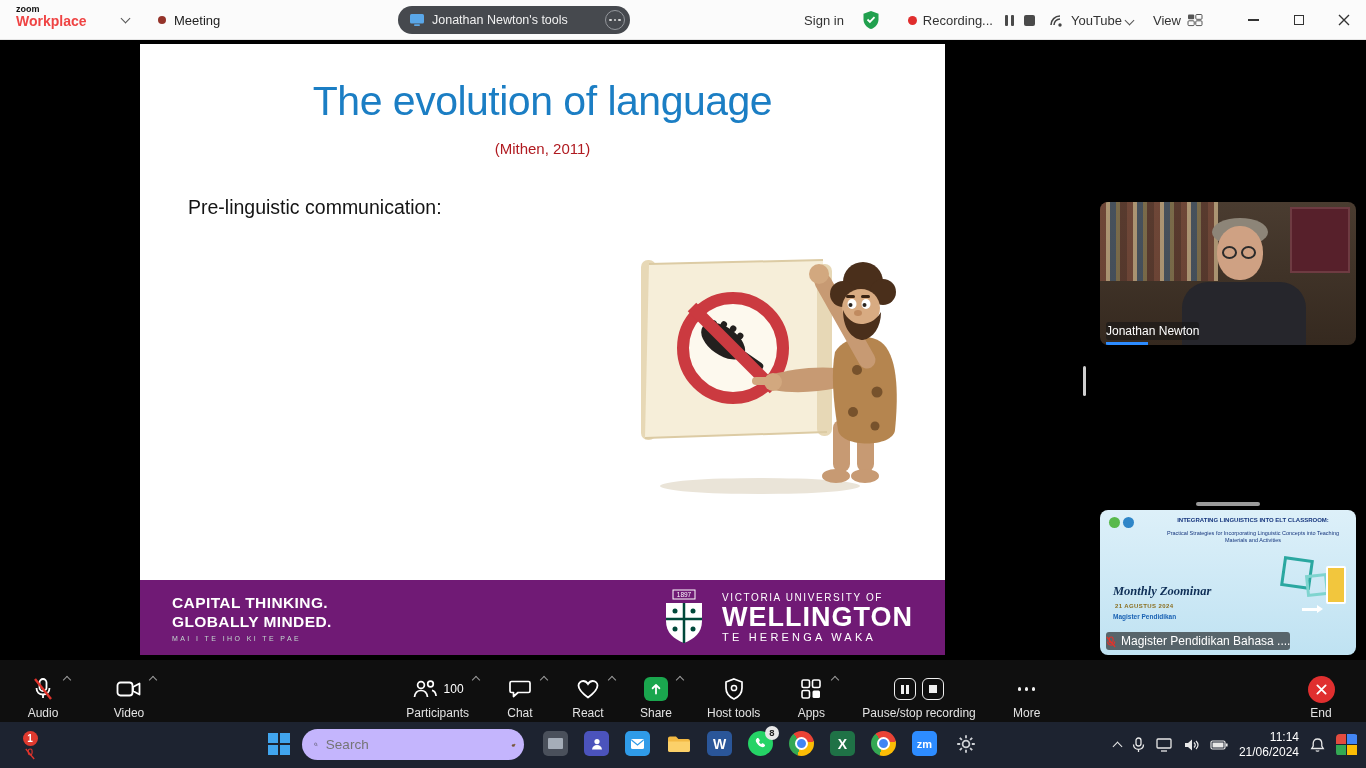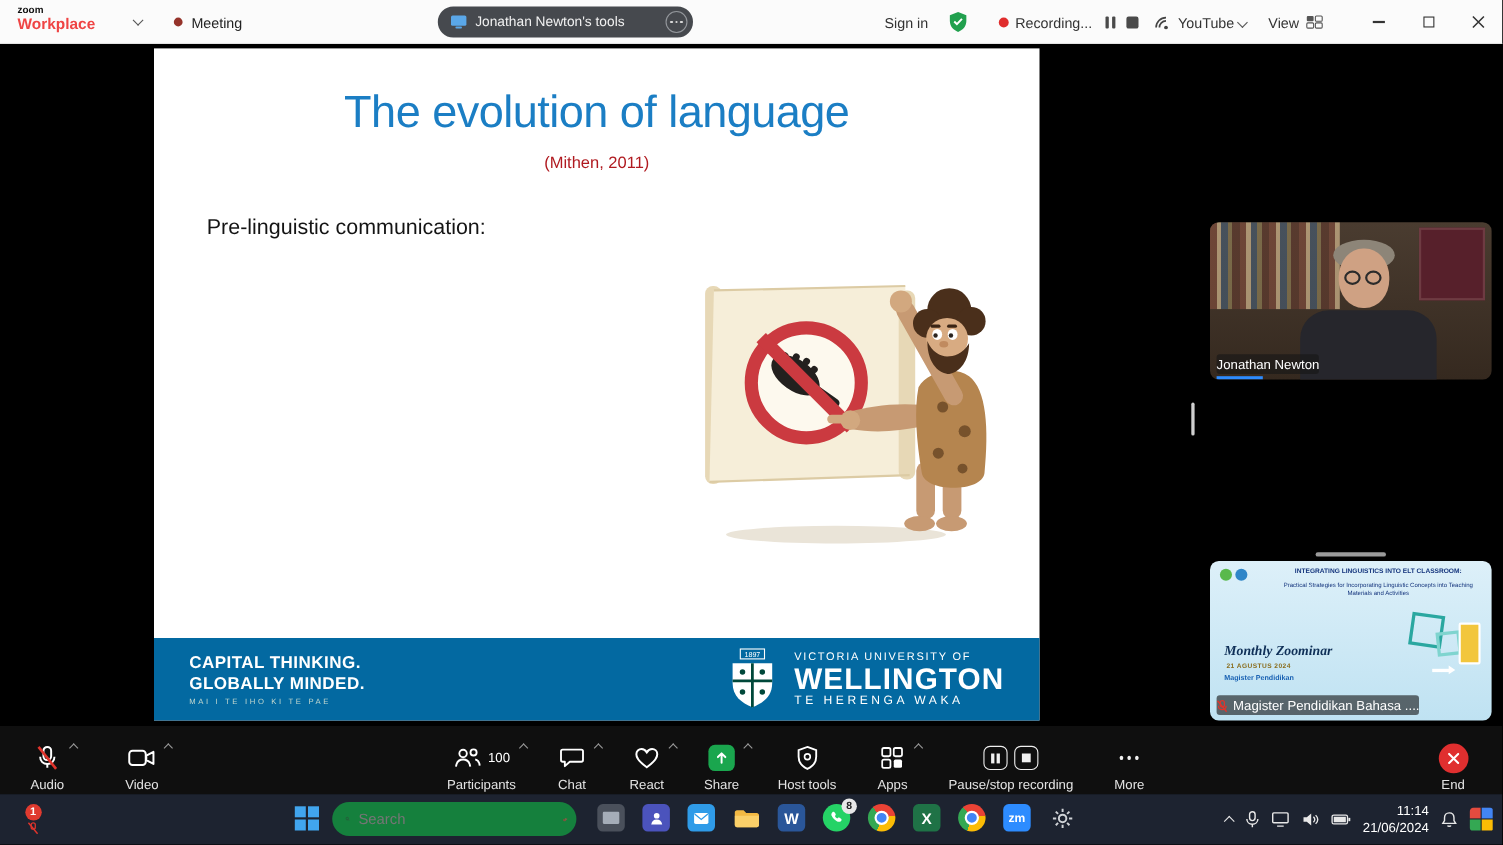--- a/index.html
+++ b/index.html
@@ -33,21 +33,21 @@
 
   
   .stage { position:absolute; left:0; top:40px; width:1366px; height:620px; background:#000; }
 
   
   .slide { position:absolute; left:140px; top:4px; width:805px; height:611px; background:#fff; }
   .slide-title { position:absolute; left:0; right:0; top:34px; text-align:center; font-size:41px; font-weight:500; color:#1b7ec4; letter-spacing:-0.5px; }
   .slide-subtitle { position:absolute; left:0; right:0; top:96px; text-align:center; font-size:15px; color:#b01a20; }
   .slide-body { position:absolute; left:48px; top:152px; font-size:19.5px; color:#141414; }
   .slide-art { position:absolute; left:465px; top:176px; width:310px; height:280px; }
-  .slide-footer { position:absolute; left:0; right:0; bottom:0; height:75px; background:#0369a1; display:flex; align-items:center; justify-content:space-between; padding:0 32px; }
+  .slide-footer { position:absolute; left:0; right:0; bottom:0; height:75px; background:#701a75; display:flex; align-items:center; justify-content:space-between; padding:0 32px; }
   .cap-block { color:#fff; }
   .cap-block .c1 { font-size:15.5px; font-weight:bold; letter-spacing:.4px; line-height:1.25; }
   .cap-block .c3 { font-size:7px; letter-spacing:2.4px; margin-top:4px; color:#c3d8cf; }
   .uni-block { display:flex; align-items:center; gap:14px; color:#fff; }
   .uni-text .u1 { font-size:10px; letter-spacing:1.6px; }
   .uni-text .u2 { font-size:27px; font-weight:bold; letter-spacing:1px; line-height:1.05;text-align:right; }
   .uni-text .u3 { font-size:11px; letter-spacing:3.2px; }
 
   
   .vtile { position:absolute; border-radius:8px; overflow:hidden; background:#222; }
@@ -96,21 +96,21 @@
   .more-dots { display:flex; gap:3.5px; }
   .more-dots i { width:3.5px; height:3.5px; border-radius:50%; background:#f0f0f0; }
   .end-circle { width:27px; height:27px; border-radius:50%; background:#e02f2f; display:flex; align-items:center; justify-content:center; }
 
   
   .taskbar { position:absolute; left:0; top:722px; width:1366px; height:46px; background:#1d2330; }
   .tk-notif { position:absolute; left:20px; top:6px; width:20px; text-align:center; }
   .tk-badge { display:inline-block; min-width:15px; height:15px; border-radius:8px; background:#e03a2f; color:#fff; font-size:10px; font-weight:bold; line-height:15px; }
   .tk-start { position:absolute; left:268px; top:11px; width:24px; height:24px; display:grid; grid-template-columns:10px 10px; grid-template-rows:10px 10px; gap:2px; }
   .tk-start i { background:#41a5ee; }
-  .tk-search { position:absolute; left:302px; top:7px; width:222px; height:31px; background:#15803d; border-radius:16px; display:flex; align-items:center; padding:0 8px 0 12px; gap:8px; }
+  .tk-search { position:absolute; left:302px; top:7px; width:222px; height:31px; background:#c4b5fd; border-radius:16px; display:flex; align-items:center; padding:0 8px 0 12px; gap:8px; }
   .tk-search input { flex:1; border:none; outline:none; background:transparent; font-size:13.5px; color:#222; font-family:"Liberation Sans",sans-serif; }
   .tk-apps { position:absolute; left:542px; top:8px; display:flex; gap:14px; align-items:center; }
   .app { position:relative; width:27px; height:27px; display:flex; align-items:center; justify-content:center; }
   .sqic { width:25px; height:25px; border-radius:5px; display:flex; align-items:center; justify-content:center; color:#fff; font-weight:bold; }
   .ic-window { background:#4a505b; } .ic-window i { width:15px; height:11px; background:#a5adb8; display:block; border-radius:1px; }
   .ic-teams { background:#4b53bc; }
   .ic-mail { background:#2f9be8; }
   .ic-word { background:#2a5699; font-size:14px; }
   .ic-excel { background:#1f7246; font-size:14px; }
   .ic-zoom { background:#2d8cff; font-size:11px; }

